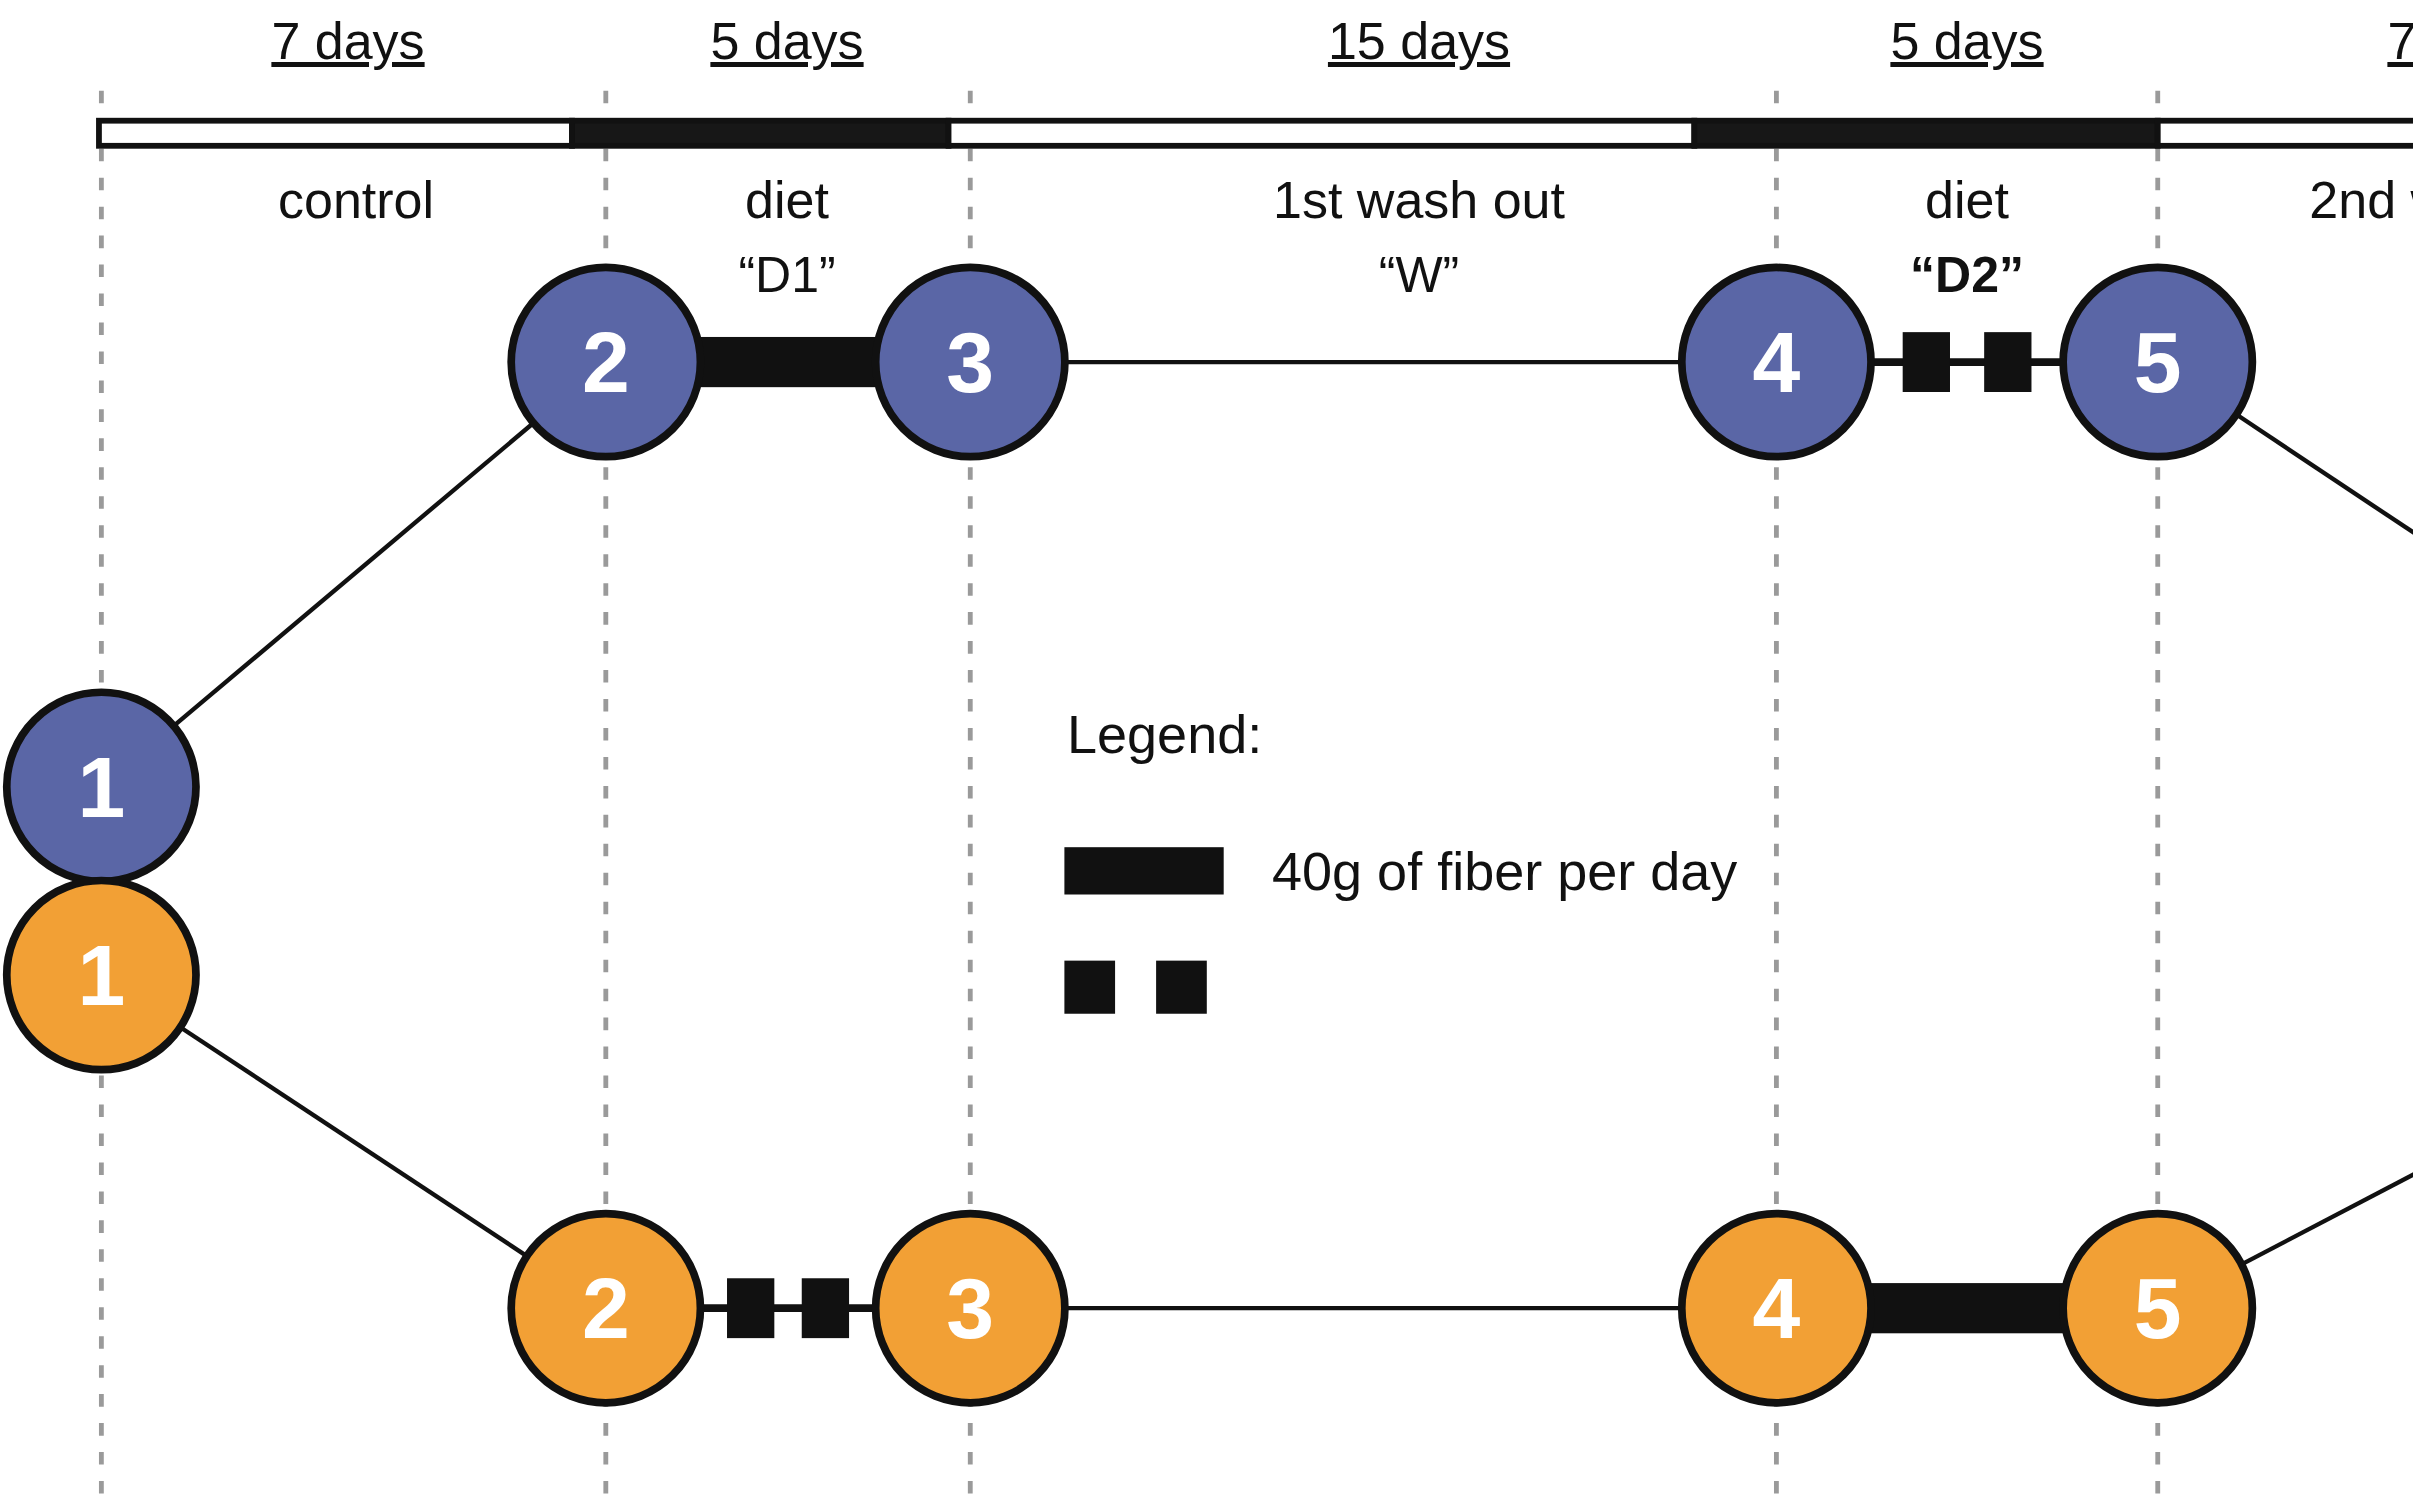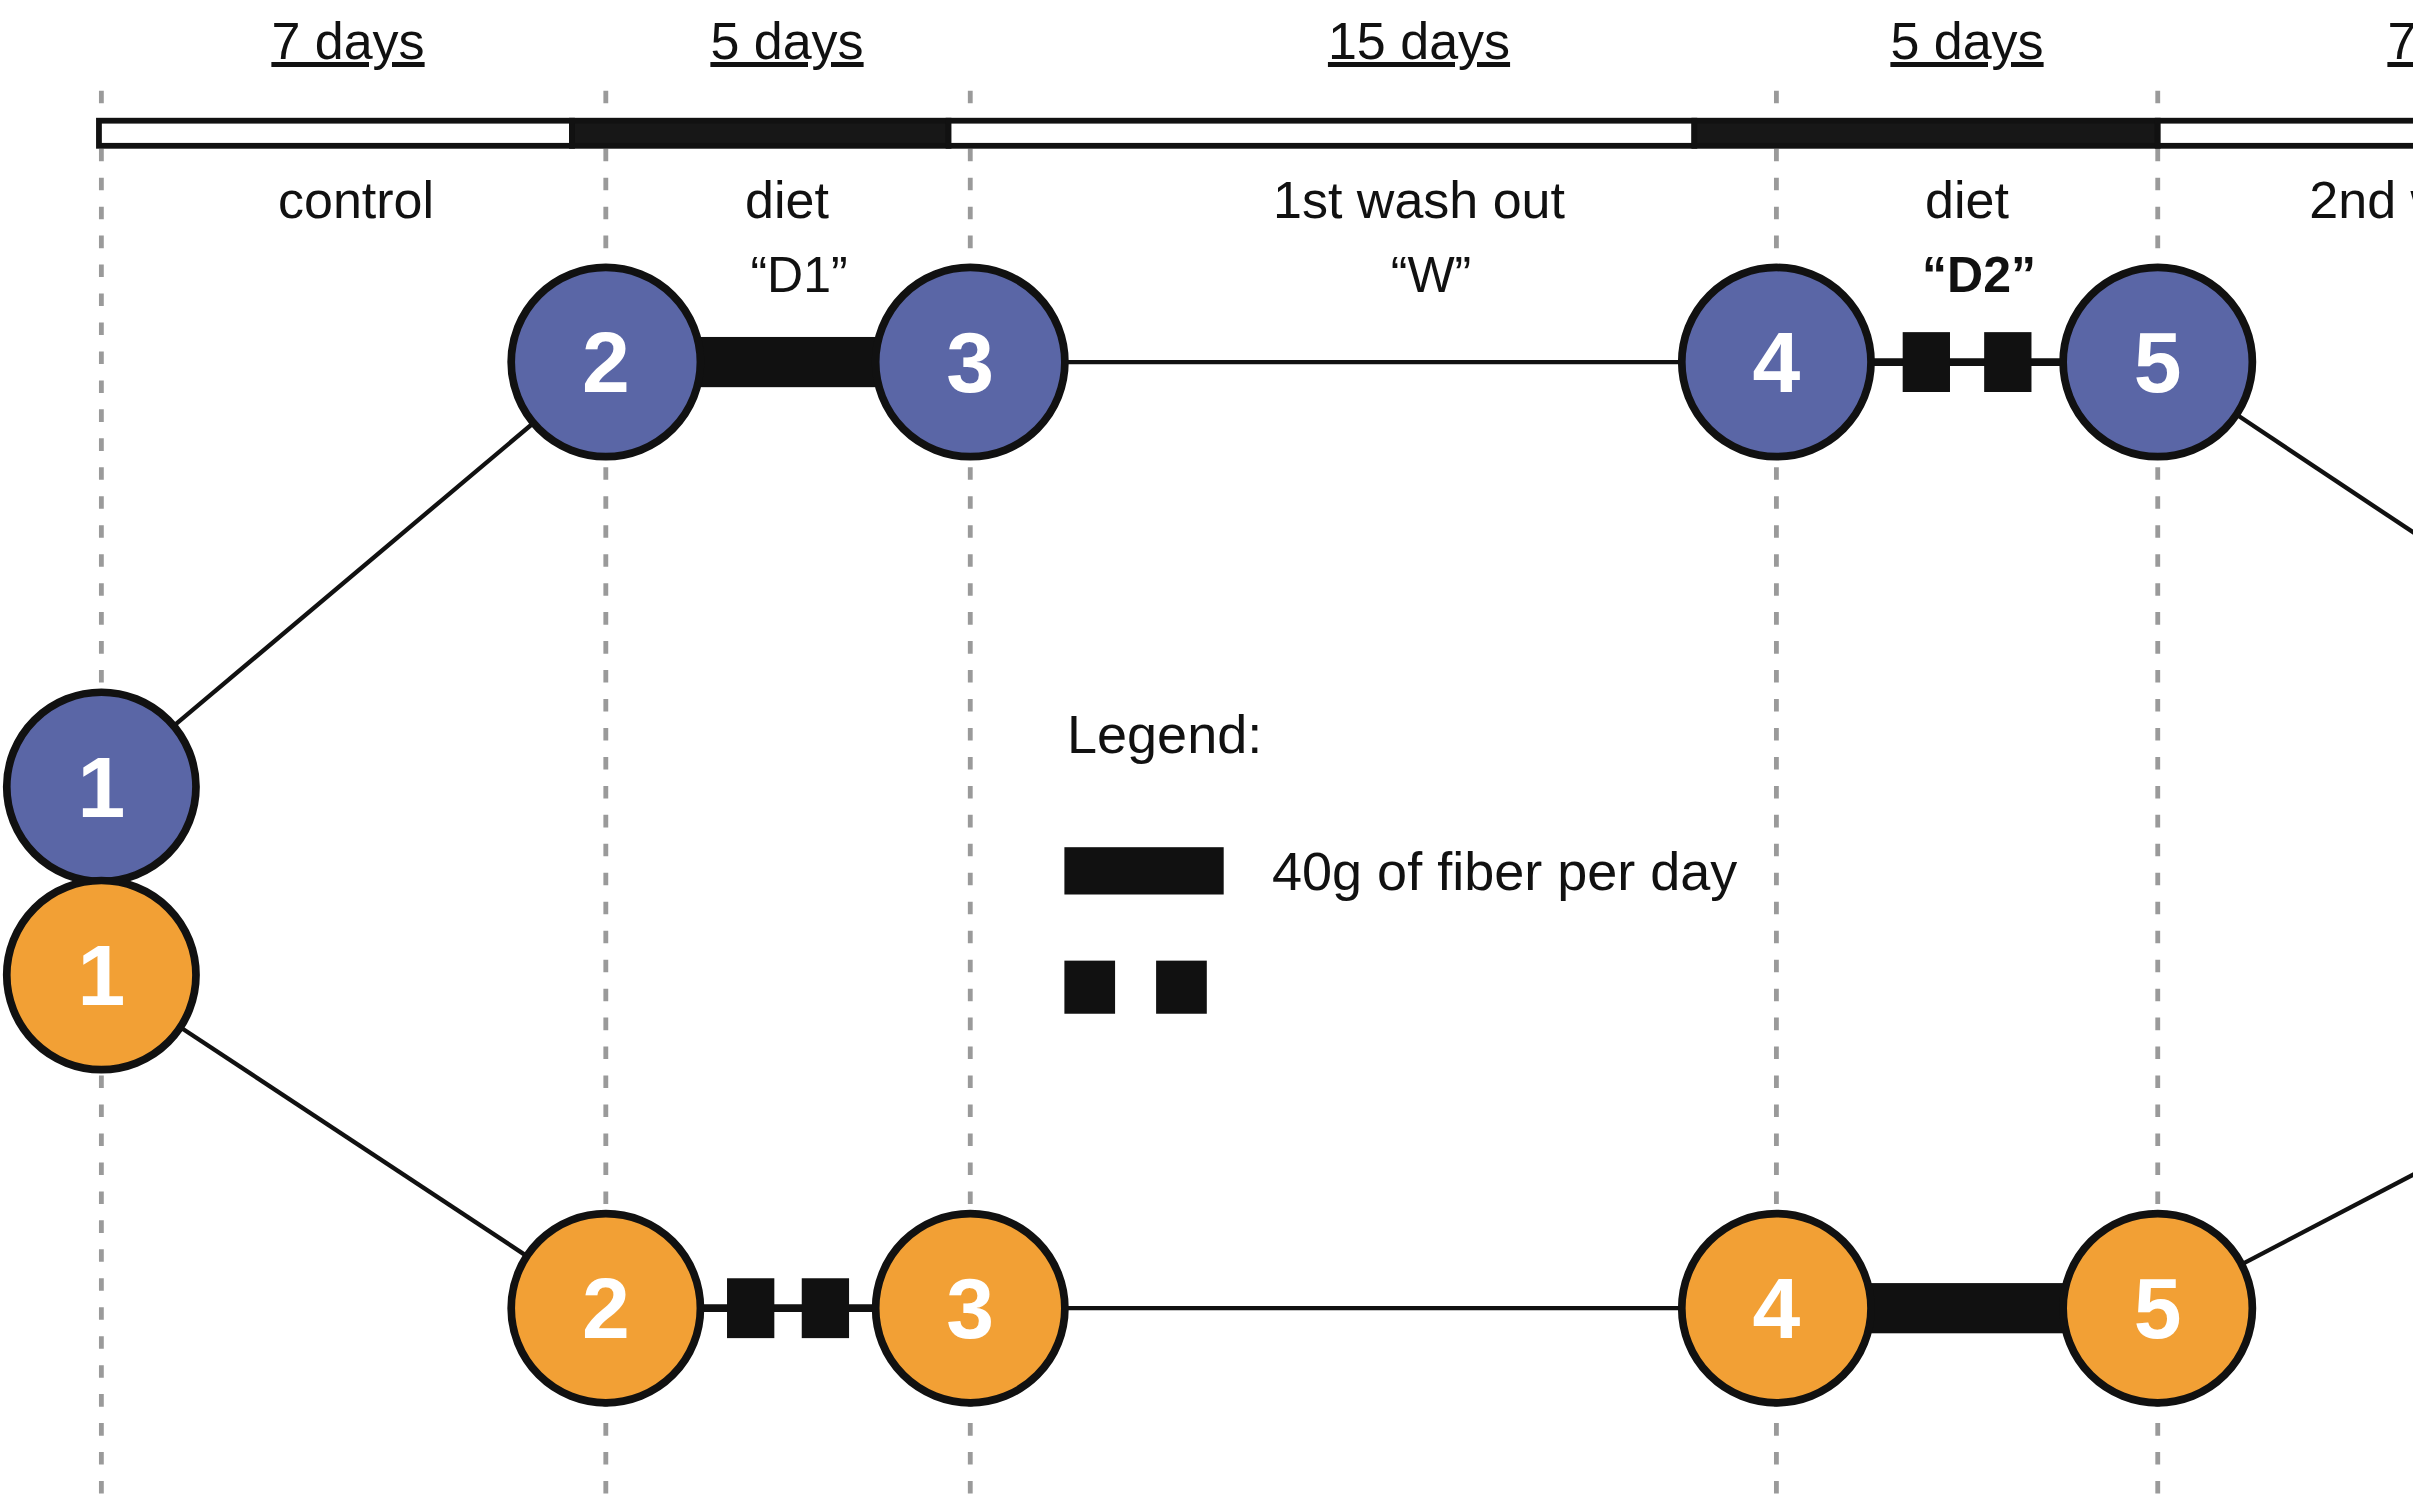--- a/index.html
+++ b/index.html
@@ -3,21 +3,21 @@
 <meta charset="utf-8">
 <style>
   html,body{margin:0;padding:0;background:#fff;}
   body{font-family:"Liberation Sans", sans-serif;}
   #stage{position:relative;width:2877px;height:1510px;background:#fff;overflow:hidden;}
   svg#canvas{position:absolute;left:0;top:0;width:2877px;height:1510px;}
   .txt{position:absolute;white-space:nowrap;color:#111;font-family:"Liberation Sans", sans-serif;
        transform:translate(-50%,-50%);font-weight:400;}
   .hdr{font-size:52px;text-decoration:underline;}
   .phase{font-size:52px;}
-  .code{font-size:50px;margin-left:12px;}
+  .code{font-size:50px;}
   .legend-title{font-size:54px;transform:translate(0,-50%);}
   .legend-label{font-size:54px;transform:translate(0,-50%);}
 </style>
 </head>
 <body>
 
 <div id="stage">
 
   <svg id="canvas" viewBox="0 0 5960 3128" xmlns="http://www.w3.org/2000/svg">
 

